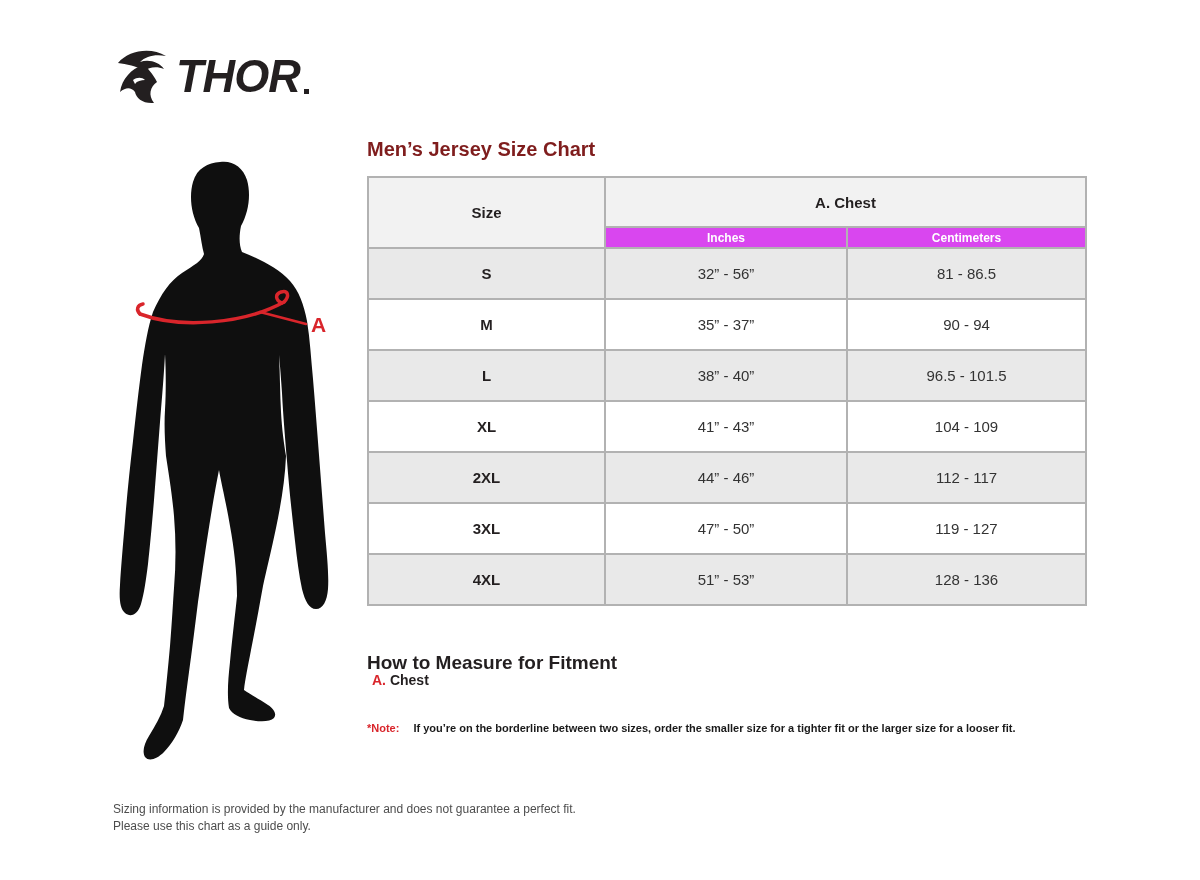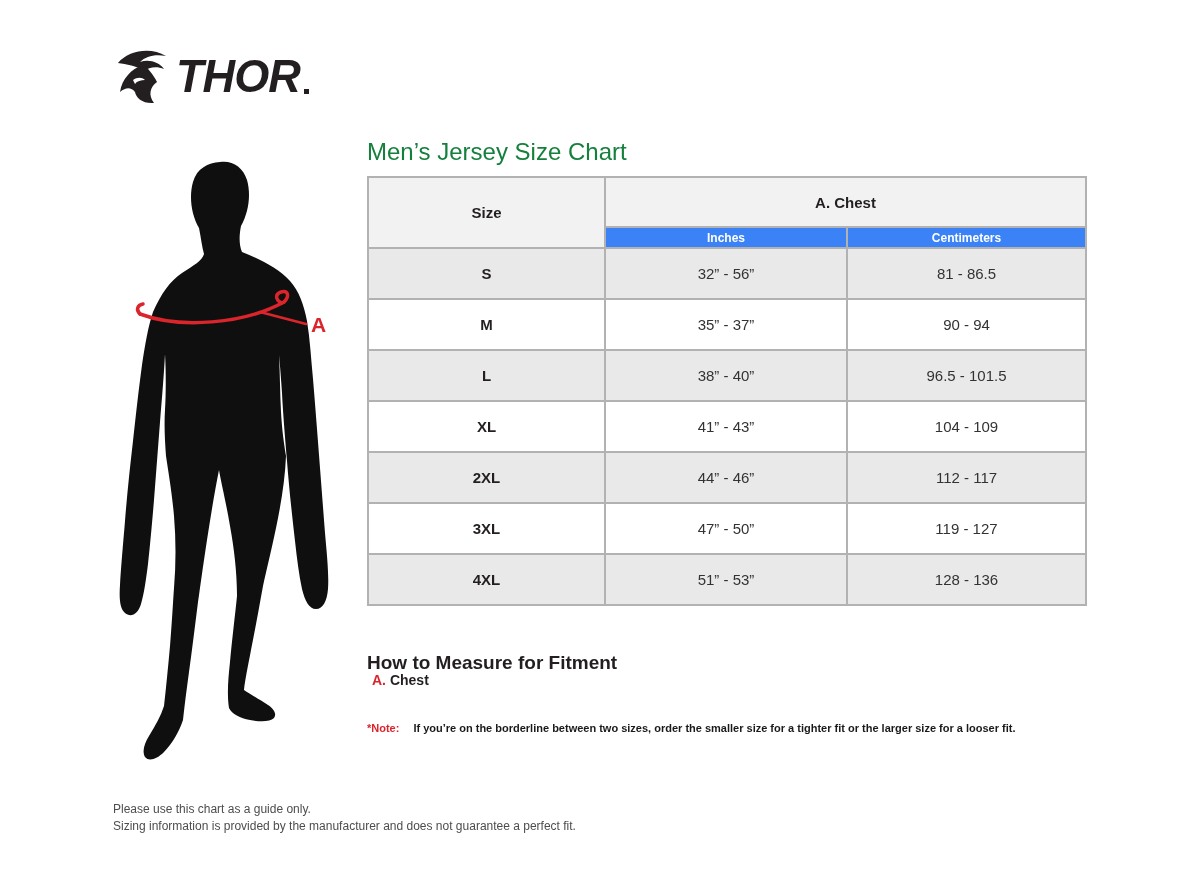--- a/index.html
+++ b/index.html
@@ -30,35 +30,35 @@
   }
 
   
   .figure-wrap { position: absolute; left: 108px; top: 152px; width: 252px; height: 630px; }
 
   
   .content { position: absolute; left: 367px; top: 0; width: 718px; }
 
   .chart-title {
     position: absolute; top: 138px; left: 0;
-    font-size: 24px; font-weight: normal; color: #15803d;
+    font-size: 20px; font-weight: bold; color: #7f1d1d;
   }
 
   table.size-table {
     position: absolute; top: 176px; left: 0;
     width: 718px; border-collapse: collapse; table-layout: fixed;
     border: 2px solid #14532d;
   }
   table.size-table td, table.size-table th {
     border: 2px solid #b2b2b2; text-align: center; vertical-align: middle;
   }
   th.size-head { width: 237px; background: #f2f2f2; font-size: 15px; font-weight: bold; color: #231f20; }
   th.group-head { background: #f2f2f2; height: 50px; font-size: 15px; font-weight: bold; color: #231f20; }
   th.black-head {
-    background: #3b82f6; color: #ffffff; height: 21px;
+    background: #d946ef; color: #ffffff; height: 21px;
     font-size: 12px; font-weight: bold;
   }
   td.size-cell { font-size: 15px; font-weight: bold; color: #231f20; }
   td.val-cell  { font-size: 15px; color: #333333; }
   tr.data-row { height: 51px; background: #ffffff; }
   tr.data-row.alt { background: #e9e9e9; }
   col.c-size { width: 237px; } col.c-in { width: 242px; } col.c-cm { width: 239px; }
 
   .how-title {
     position: absolute; top: 652px; left: 0;
@@ -232,15 +232,15 @@
       <span>Chest</span>
     </div>
   </div>
 
   <div class="note-line">
     <span class="note-label">*Note:</span><span class="note-text">If you’re on the borderline between two sizes, order the smaller size for a tighter fit or the larger size for a looser fit.</span>
   </div>
 </div>
 
 <div class="disclaimer">
+  <div>Sizing information is provided by the manufacturer and does not guarantee a perfect fit.</div>
   <div>Please use this chart as a guide only.</div>
-  <div>Sizing information is provided by the manufacturer and does not guarantee a perfect fit.</div>
 </div>
 
 </body></html>

